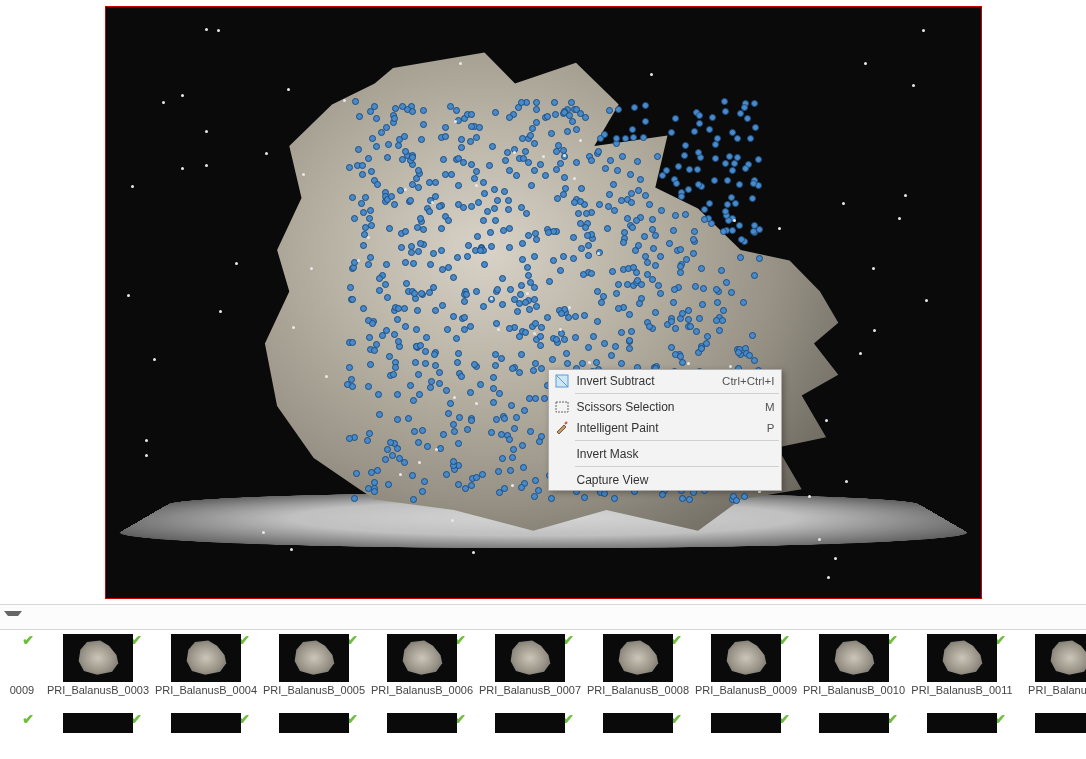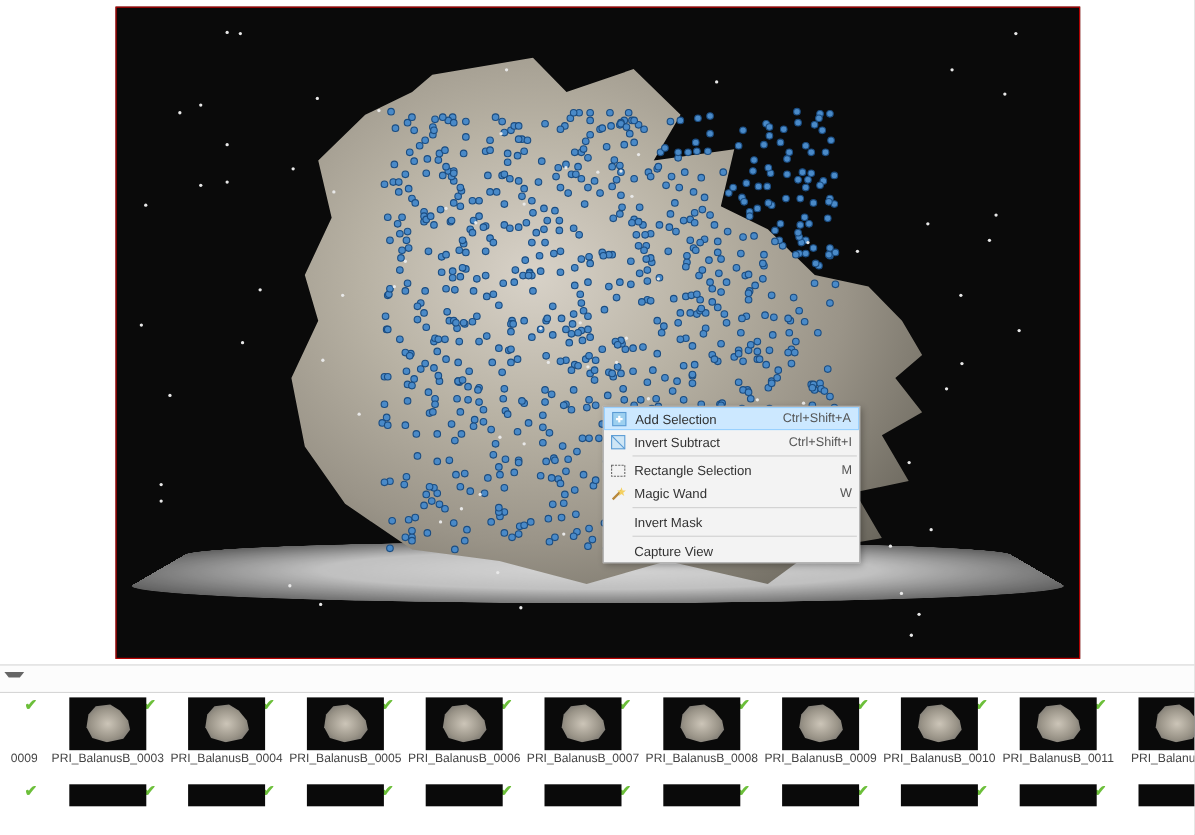--- a/index.html
+++ b/index.html
@@ -1018,60 +1018,49 @@
           <div class="dot w" style="left: 329.561px; top: 441.395px;"></div>
           <div class="dot w" style="left: 298.56px; top: 181.275px;"></div>
           <div class="dot w" style="left: 473.867px; top: 132.216px;"></div>
           <div class="dot w" style="left: 623.218px; top: 358.368px;"></div>
           <div class="dot w" style="left: 491.805px; top: 244.537px;"></div>
           <div class="dot w" style="left: 99.1311px; top: 21.0342px;"></div>
           <div class="dot w" style="left: 113.51px; top: 302.989px;"></div>
         </div>
 
       <div class="context-menu" id="cmenu">
-          <div class="menu-item hl">
-            <span class="menu-icon">
-              <svg class="icn" viewBox="0 0 16 16">
-                <rect x="2" y="2" width="12" height="12" fill="#9dd0f0" stroke="#5a9bd4"></rect>
-                <rect x="5" y="7" width="6" height="2" fill="#fff"></rect>
-                <rect x="7" y="5" width="2" height="6" fill="#fff"></rect>
-              </svg>
-            </span>
-            <span class="menu-label">Add Selection</span>
-            <span class="menu-shortcut">Ctrl+Shift+A</span>
-          </div>
           <div class="menu-item">
             <span class="menu-icon">
               <svg class="icn" viewBox="0 0 16 16">
                 <rect x="2" y="2" width="12" height="12" fill="#cfe6f5" stroke="#5a9bd4"></rect>
                 <path d="M2 2 L14 14" stroke="#5a9bd4"></path>
               </svg>
             </span>
             <span class="menu-label">Invert Subtract</span>
-            <span class="menu-shortcut">Ctrl+Shift+I</span>
+            <span class="menu-shortcut">Ctrl+Ctrl+I</span>
           </div>
           <div class="menu-sep"></div>
           <div class="menu-item">
             <span class="menu-icon">
               <svg class="icn" viewBox="0 0 16 16">
                 <rect x="2" y="3" width="12" height="10" fill="none" stroke="#666" stroke-dasharray="2 1"></rect>
               </svg>
             </span>
-            <span class="menu-label">Rectangle Selection</span>
+            <span class="menu-label">Scissors Selection</span>
             <span class="menu-shortcut">M</span>
           </div>
           <div class="menu-item">
             <span class="menu-icon">
               <svg class="icn" viewBox="0 0 16 16">
-                <path d="M3 13 L11 5" stroke="#b8883a" stroke-width="2"></path>
-                <path d="M11 2 L12 5 L15 5 L12.5 7 L13.5 10 L11 8 L8.5 10 L9.5 7 L7 5 L10 5 Z" fill="#f4d060"></path>
+                <path d="M3 12 L10 5 L12 7 L5 14 Z" fill="#c89868" stroke="#7a5838"></path>
+                <path d="M11 4 L13 2" stroke="#d44" stroke-width="2"></path>
               </svg>
             </span>
-            <span class="menu-label">Magic Wand</span>
-            <span class="menu-shortcut">W</span>
+            <span class="menu-label">Intelligent Paint</span>
+            <span class="menu-shortcut">P</span>
           </div>
           <div class="menu-sep"></div>
           <div class="menu-item">
             <span class="menu-icon"></span>
             <span class="menu-label">Invert Mask</span>
           </div>
           <div class="menu-sep"></div>
           <div class="menu-item">
             <span class="menu-icon"></span>
             <span class="menu-label">Capture View</span>

